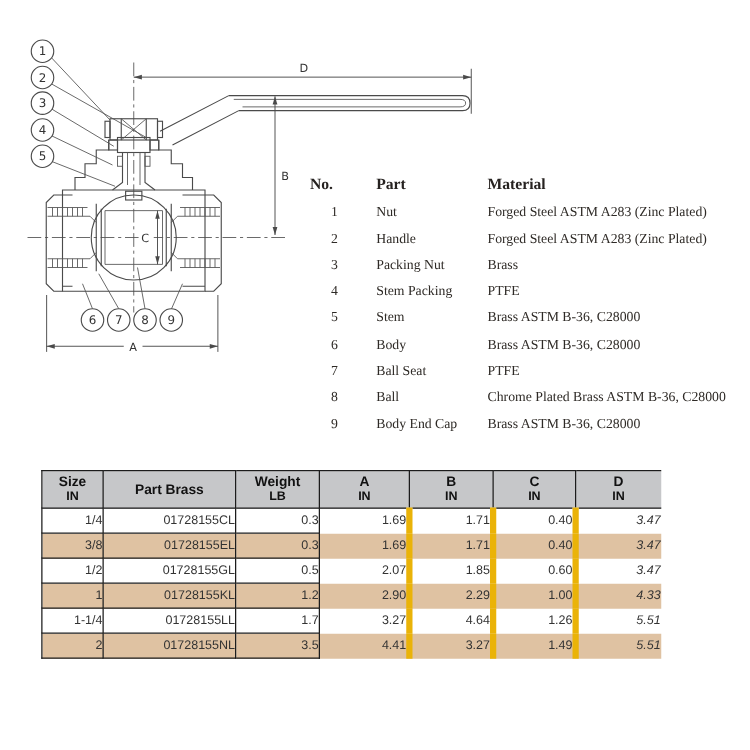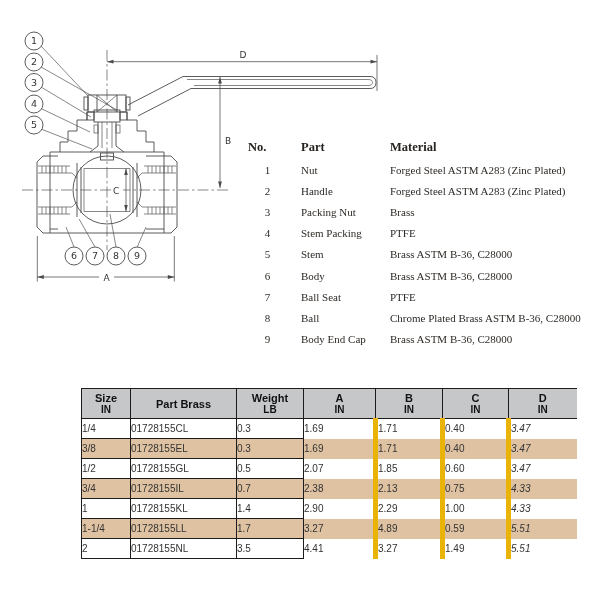--- a/index.html
+++ b/index.html
@@ -23,34 +23,34 @@
   }
   .parts th{
     font-size:12.5px;font-weight:bold;text-align:left;padding:0;height:24px;
     vertical-align:middle;color:#262220;
   }
   .parts td{font-size:11px;padding:0;height:21.2px;vertical-align:middle;}
   .parts .pno{width:39px;}
   .parts td.pno{text-align:center;padding-right:14px;}
   .parts .ppart{width:89px;}
   
-  .specwrap{position:absolute;left:33px;top:388px;margin-left:48px;}
+  .specwrap{position:absolute;left:33px;top:376px;}
   .spec{
     border-collapse:collapse;table-layout:fixed;width:495px;
     font-family:"Liberation Sans",sans-serif;color:#333;
   }
   .spec th{
     background:var(--hdr-bg,#c6c7c9);border:1px solid #1c1c1c;
     height:29px;padding:0;vertical-align:middle;color:#111;
   }
   .spec th:last-child{border-right:none;}
   .spec th .l1{display:block;font-size:11px;font-weight:bold;line-height:12px;text-align:center;}
   .spec th .l2{display:block;font-size:10px;font-weight:bold;line-height:11px;}
   .spec td{
-    height:19px;padding:0;font-size:10px;text-align:left;vertical-align:middle;
+    height:19px;padding:0;font-size:10px;text-align:right;vertical-align:middle;
   }
   .spec td.c0,.spec td.c1,.spec td.c2{border:1px solid #1c1c1c;}
   .spec td.c3,.spec td.c4,.spec td.c5{border-left:1px solid #1c1c1c;border-right:5px solid #eab308;border-top:none;border-bottom:none;}
   .spec td.c6{border-left:1px solid #1c1c1c;border-right:none;border-top:none;border-bottom:none;font-style:italic;}
   .spec tbody tr:nth-child(even){background:var(--alt-bg,#dfc2a2);}
 </style>
 </head>
 <body>
 
 <svg id="diagram" width="600" height="340" viewBox="0 0 600 340">
@@ -296,44 +296,35 @@
         <tr>
         <td class="c0">1/2</td>
         <td class="c1">01728155GL</td>
         <td class="c2">0.5</td>
         <td class="c3">2.07</td>
         <td class="c4">1.85</td>
         <td class="c5">0.60</td>
         <td class="c6">3.47</td>
       </tr>
         <tr>
-        <td class="c0">3/4</td>
-        <td class="c1">01728155IL</td>
-        <td class="c2">0.7</td>
-        <td class="c3">2.38</td>
-        <td class="c4">2.13</td>
-        <td class="c5">0.75</td>
-        <td class="c6">4.33</td>
-      </tr>
-        <tr>
         <td class="c0">1</td>
         <td class="c1">01728155KL</td>
-        <td class="c2">1.4</td>
+        <td class="c2">1.2</td>
         <td class="c3">2.90</td>
         <td class="c4">2.29</td>
         <td class="c5">1.00</td>
         <td class="c6">4.33</td>
       </tr>
         <tr>
         <td class="c0">1-1/4</td>
         <td class="c1">01728155LL</td>
         <td class="c2">1.7</td>
         <td class="c3">3.27</td>
-        <td class="c4">4.89</td>
-        <td class="c5">0.59</td>
+        <td class="c4">4.64</td>
+        <td class="c5">1.26</td>
         <td class="c6">5.51</td>
       </tr>
         <tr>
         <td class="c0">2</td>
         <td class="c1">01728155NL</td>
         <td class="c2">3.5</td>
         <td class="c3">4.41</td>
         <td class="c4">3.27</td>
         <td class="c5">1.49</td>
         <td class="c6">5.51</td>

